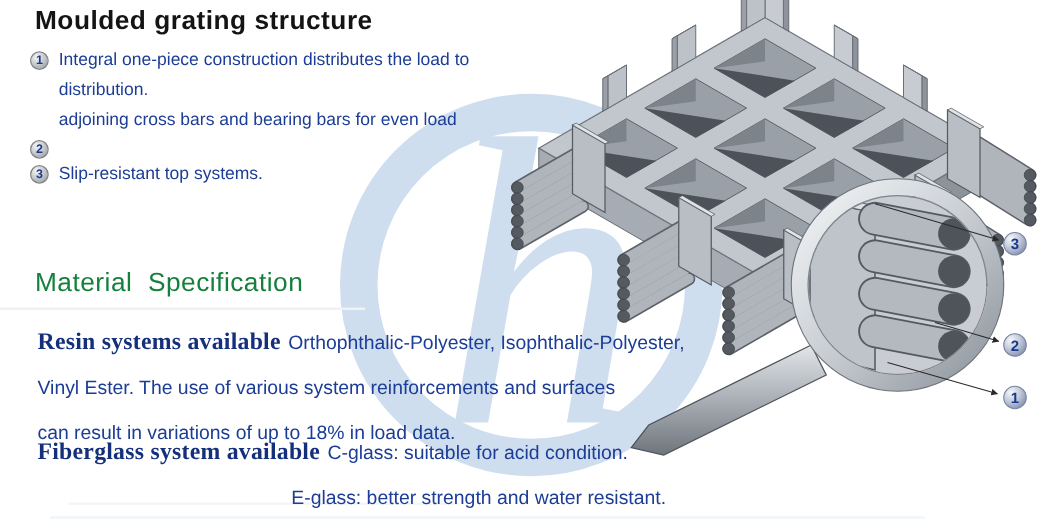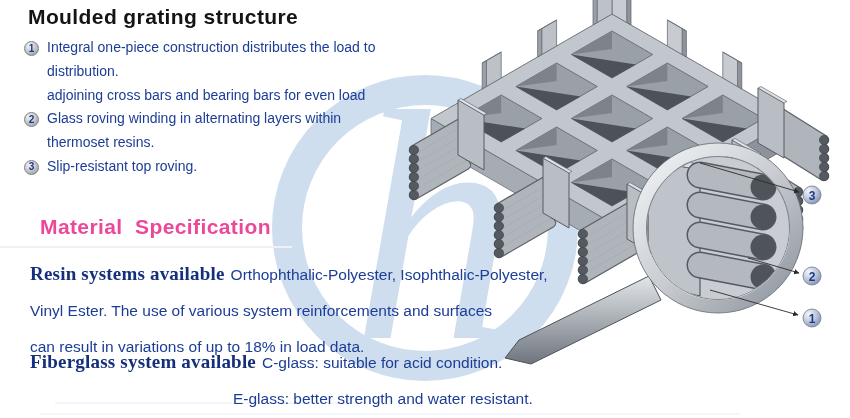--- a/index.html
+++ b/index.html
@@ -22,23 +22,22 @@
     margin:5px 8px 0 0;
     background:radial-gradient(circle at 35% 28%,#f7f7f7 0%,#c9cbce 45%,#8f9398 100%);
     border:1px solid #7e8287;box-sizing:border-box;
     font-size:10px;font-weight:bold;color:#1b3a8c;
     display:flex;align-items:center;justify-content:center;line-height:1;
   }
   .feature-lines{font-size:14px;line-height:23.8px;color:#1c3d96;}
 
   .spec-heading{
     position:absolute;left:28px;top:215px;
-    font-size:21px;font-weight:bold;color:#ec4899;letter-spacing:.4px;
+    font-size:21px;font-weight:normal;color:#15803d;letter-spacing:.4px;
     white-space:pre;
-    margin-left:12px;
   }
   .para{position:absolute;color:#1c3d96;font-size:15.5px;line-height:36px;}
   .para-resin{left:30px;top:256px;width:560px;}
   .para-fiber{left:30px;top:344px;width:560px;}
   .serif-lead{
     font-family:"Liberation Serif",serif;font-weight:bold;
     font-size:19px;color:#14307c;letter-spacing:.2px;
   }
   .after-lead{margin-left:6px;}
   .indent-line{margin-left:203px;}
@@ -241,29 +240,25 @@
       <div class="feature-item">
         <span class="bullet-sphere">1</span>
         <div class="feature-lines">
           <div>Integral one-piece construction distributes the load to</div>
           <div>distribution.</div>
           <div>adjoining cross bars and bearing bars for even load</div>
         </div>
       </div>
       <div class="feature-item">
         <span class="bullet-sphere">2</span>
-        <div class="feature-lines">
-          <div>Glass roving winding in alternating layers within</div>
-          <div>thermoset resins.</div>
-        </div>
       </div>
       <div class="feature-item">
         <span class="bullet-sphere">3</span>
         <div class="feature-lines">
-          <div>Slip-resistant top roving.</div>
+          <div>Slip-resistant top systems.</div>
         </div>
       </div>
     </div>
 
     <div class="spec-heading">Material  Specification</div>
 
     <div class="para para-resin">
       <div>
         <span class="serif-lead">Resin systems available</span><span class="after-lead">Orthophthalic-Polyester, Isophthalic-Polyester,</span>
       </div>

